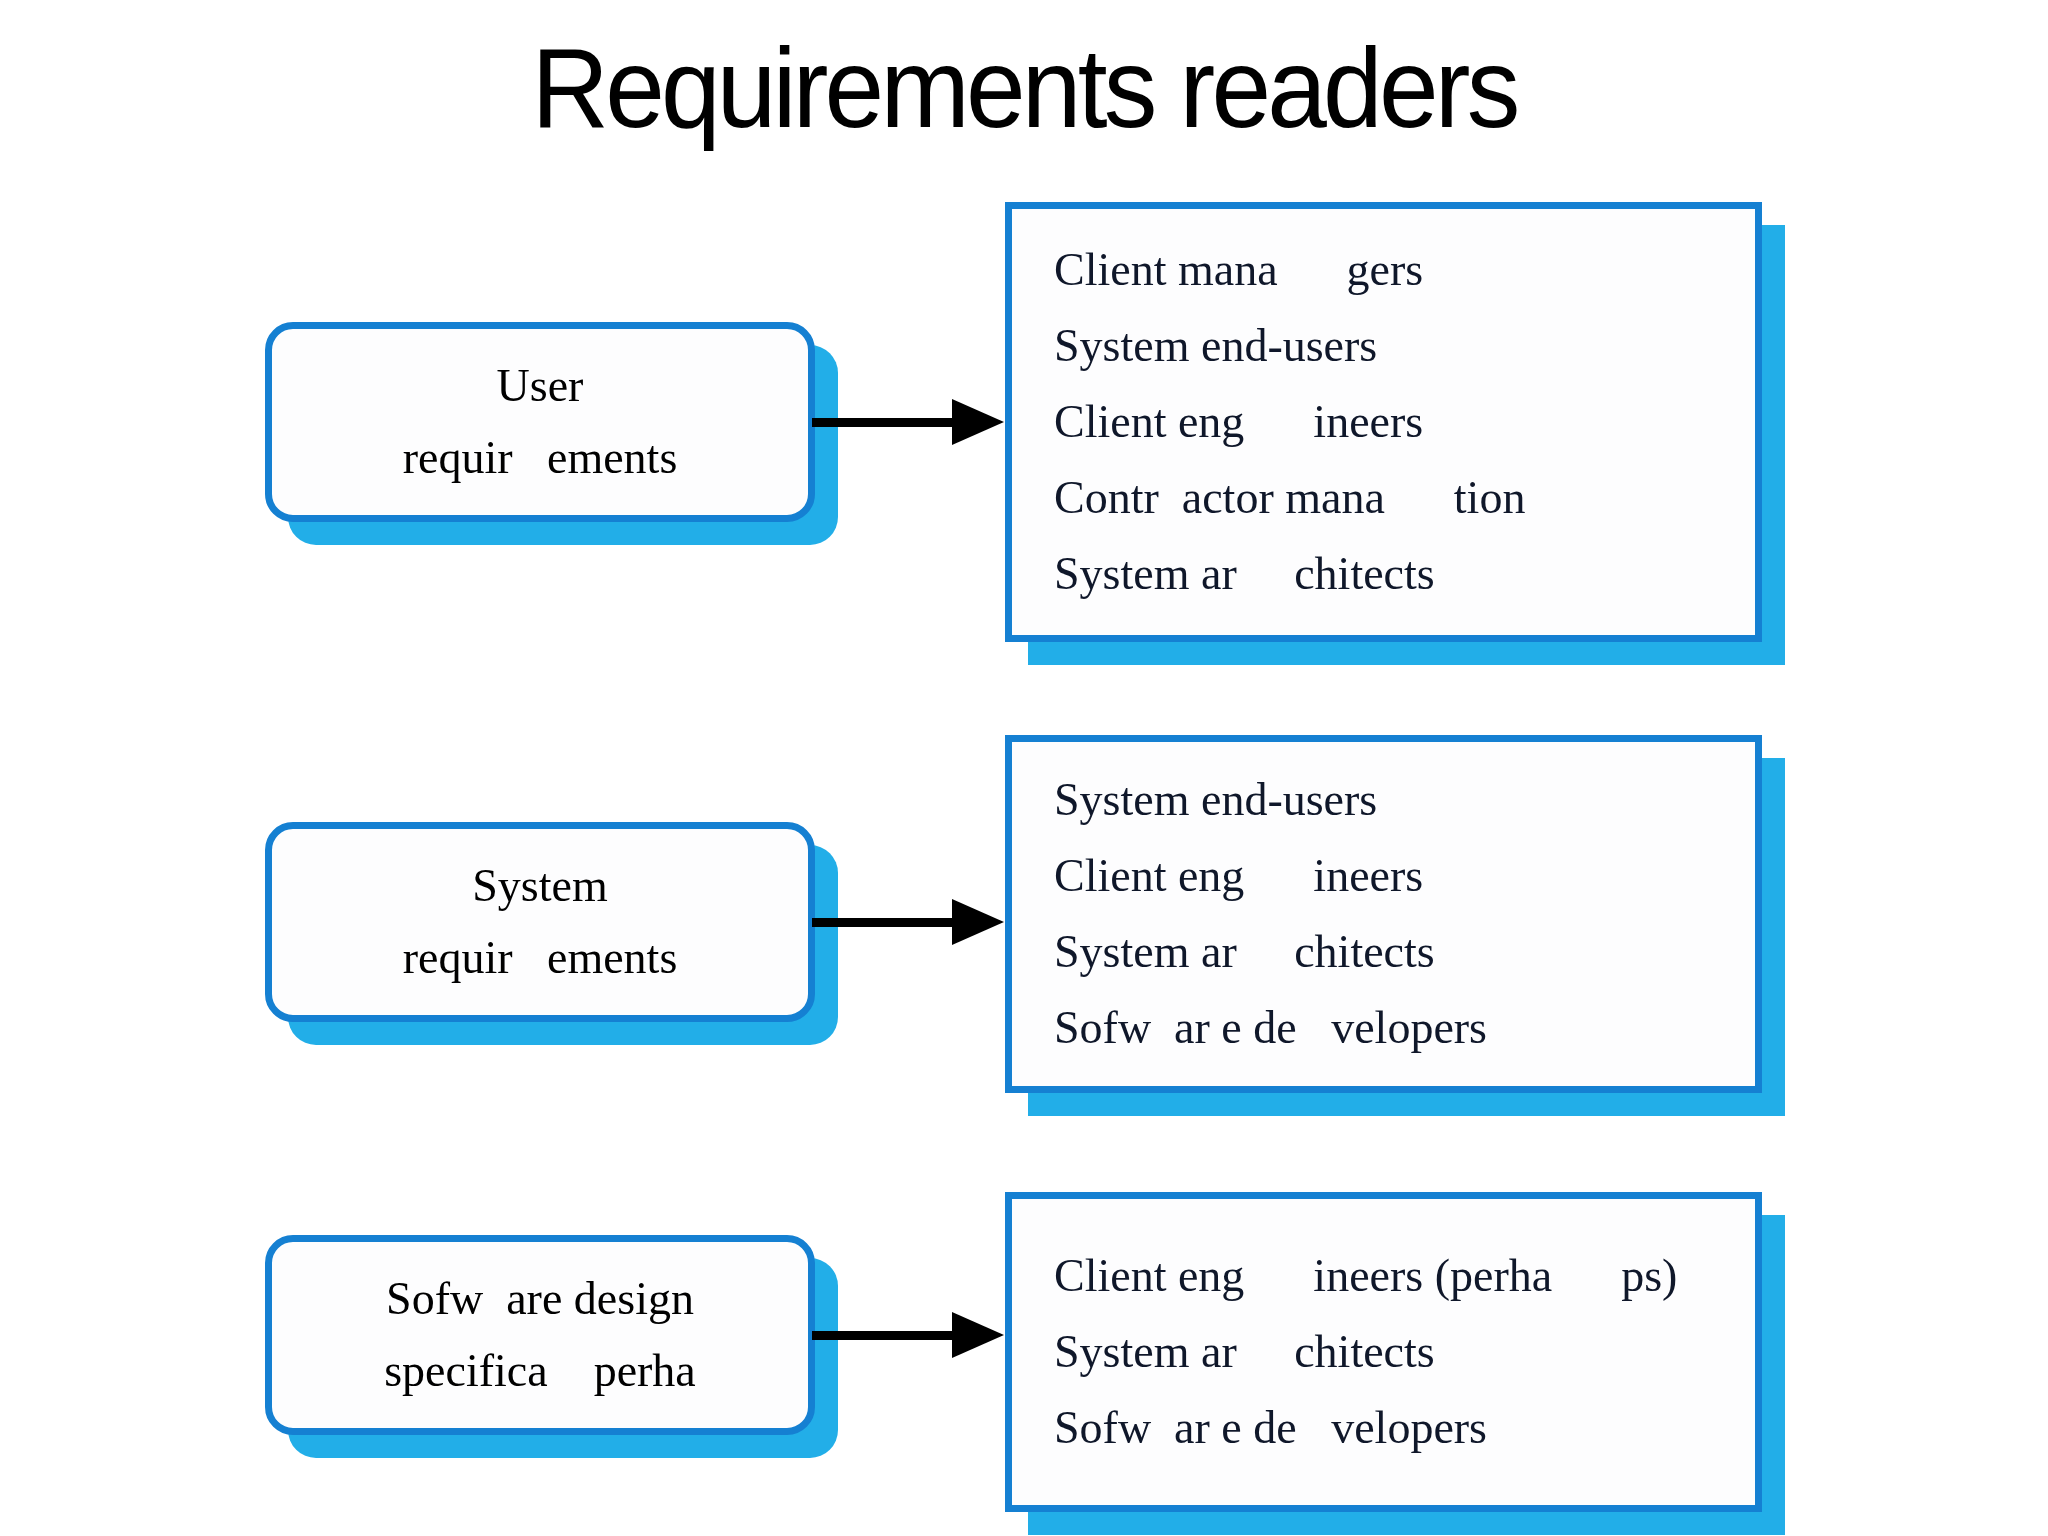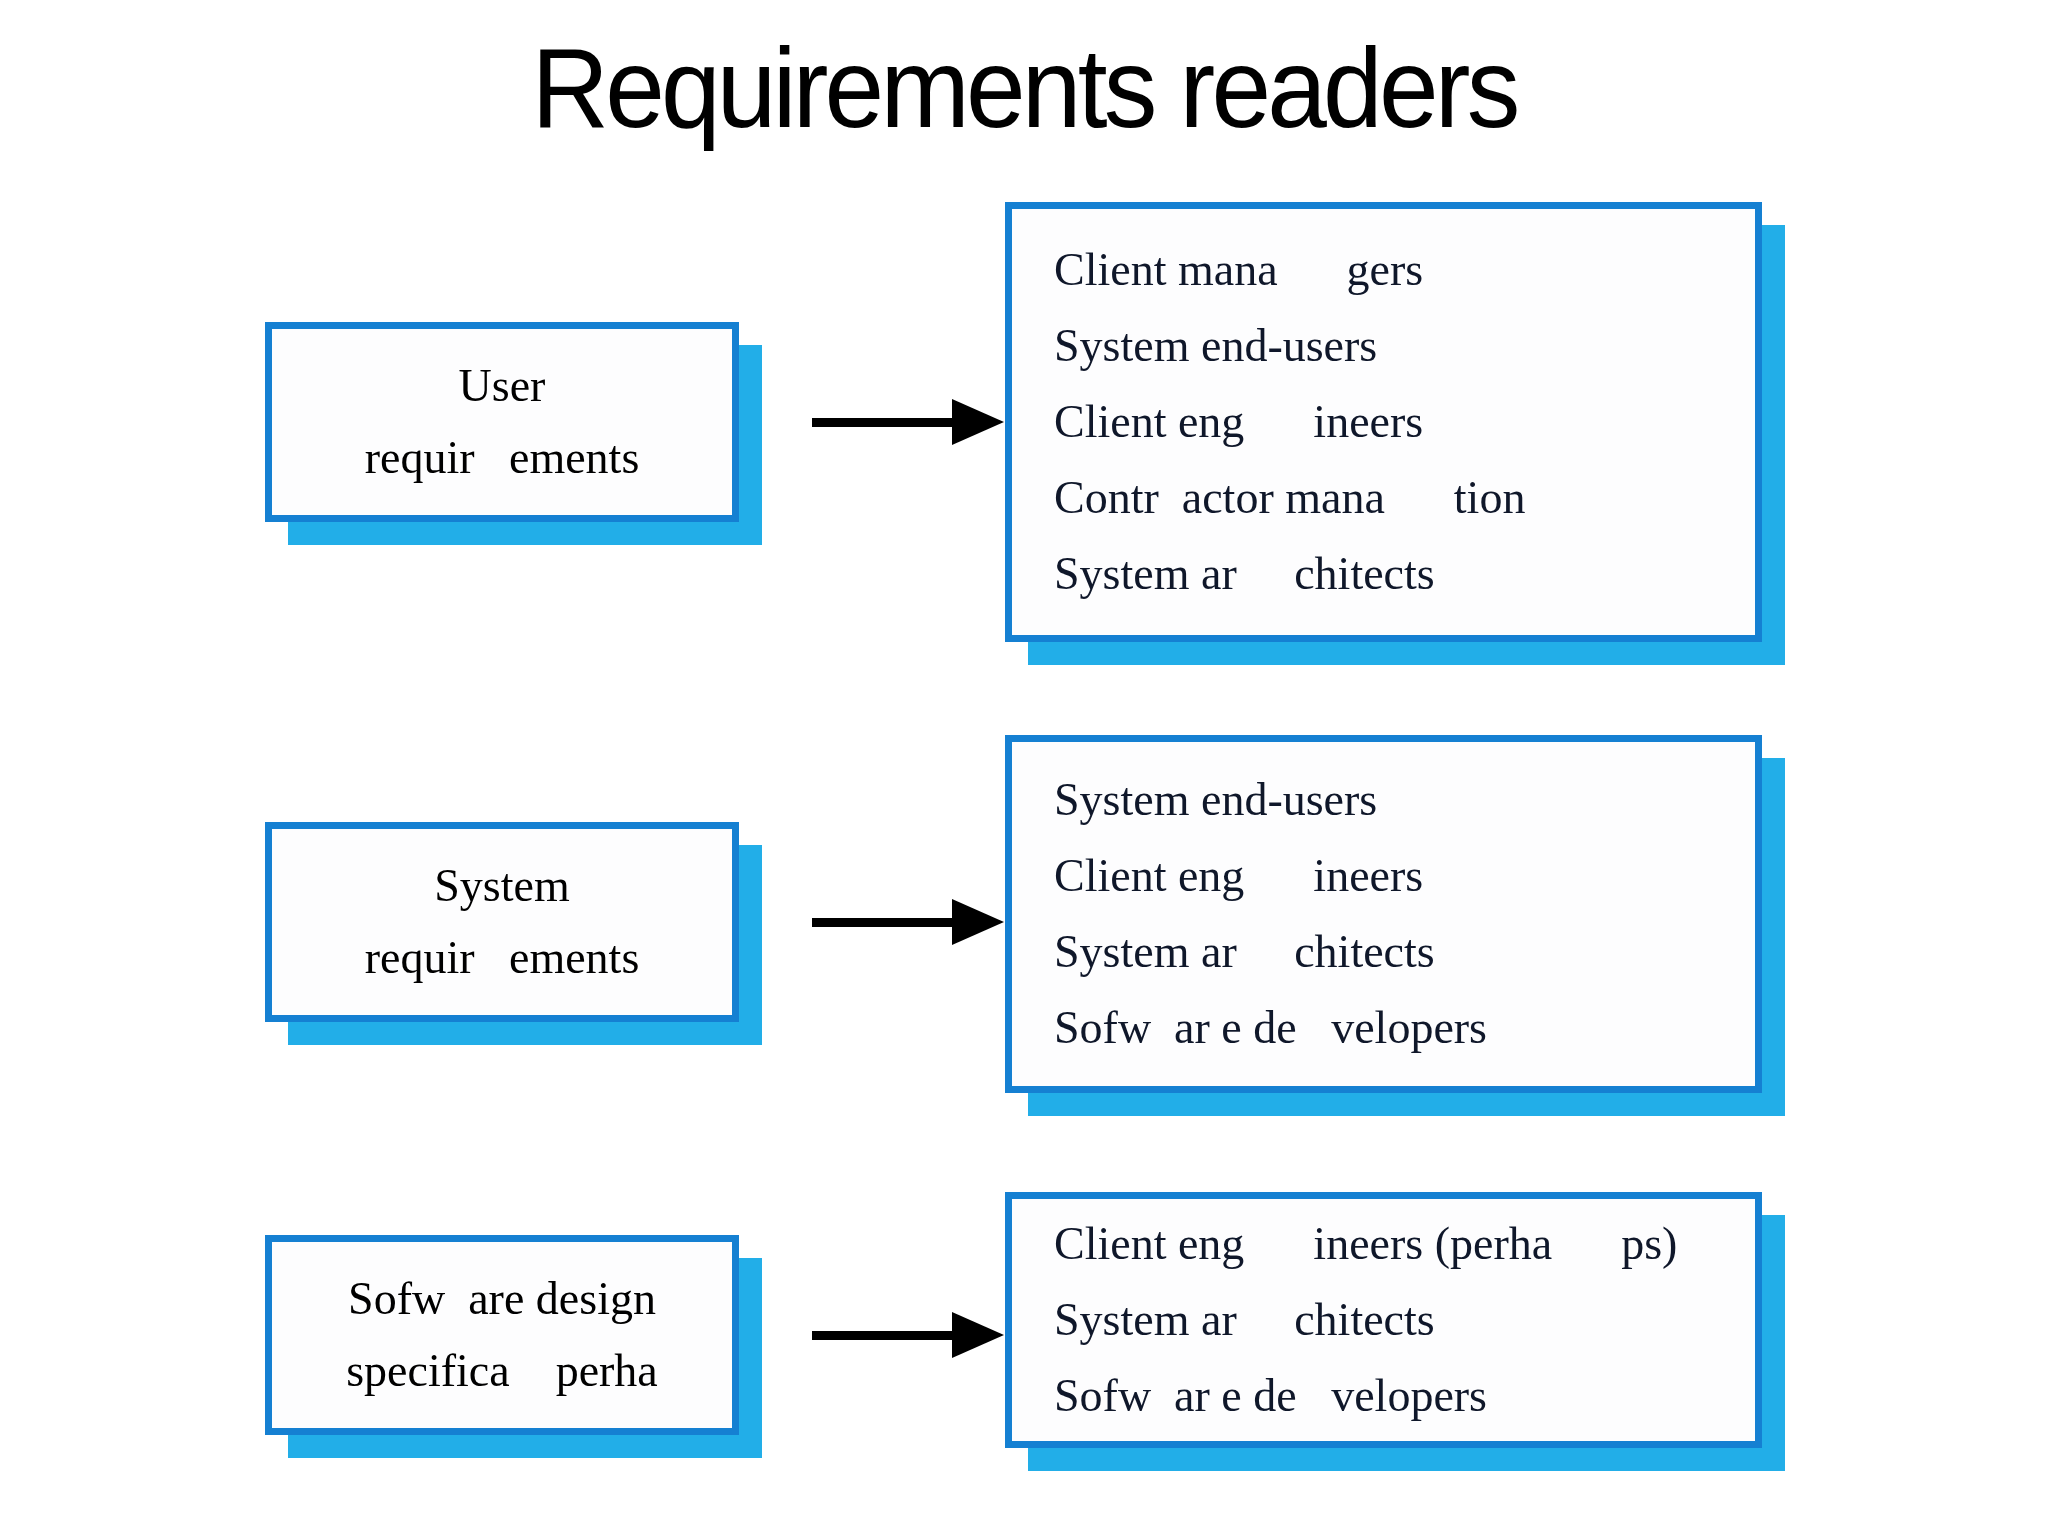--- a/index.html
+++ b/index.html
@@ -25,43 +25,44 @@
     white-space:pre;
   }
   .box {
     position:absolute;
     box-sizing:border-box;
     background:#fdfdfe;
     border:7px solid #1580d2;
     box-shadow:23px 23px 0 0 #22aee8;
   }
   .src-box {
-    left:265px; width:474px; height:200px;
+    left:265px; width:550px; height:200px;
     display:flex; flex-direction:column;
     align-items:center; justify-content:center;
     text-align:center;
     font-size:46px; line-height:72px;
     color:#000000;
     white-space:pre;
+    border-radius:28px;
   }
   .readers-box {
     left:1005px; width:757px;
     display:flex; flex-direction:column;
     justify-content:center;
     padding-left:42px;
     font-size:46px; line-height:76px;
     color:#0f172a;
     white-space:pre;
   }
   .r1-src { top:322px; }
   .r2-src { top:822px; }
   .r3-src { top:1235px; }
   .r1-readers { top:202px;  height:440px; }
   .r2-readers { top:735px;  height:358px; }
-  .r3-readers { top:1192px; height:256px; }
+  .r3-readers { top:1192px; height:320px; }
   .arrow { position:absolute; width:192px; height:46px; }
   .r1-arrow { left:812px; top:399px; }
   .r2-arrow { left:812px; top:899px; }
   .r3-arrow { left:812px; top:1312px; }
   .arrow .shaft {
     position:absolute;
     left:0; top:19px;
     width:150px; height:9px;
     background:#000000;
   }

